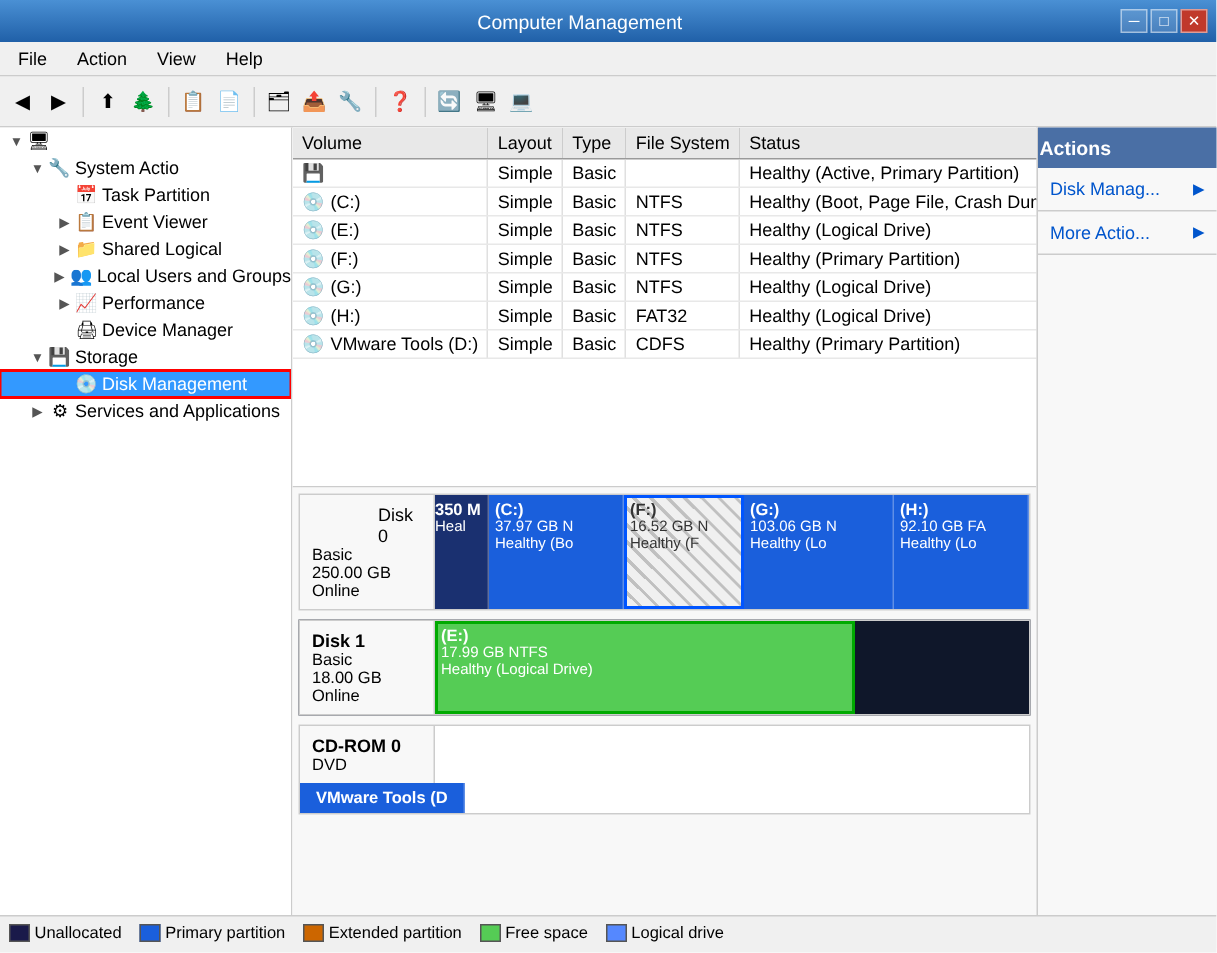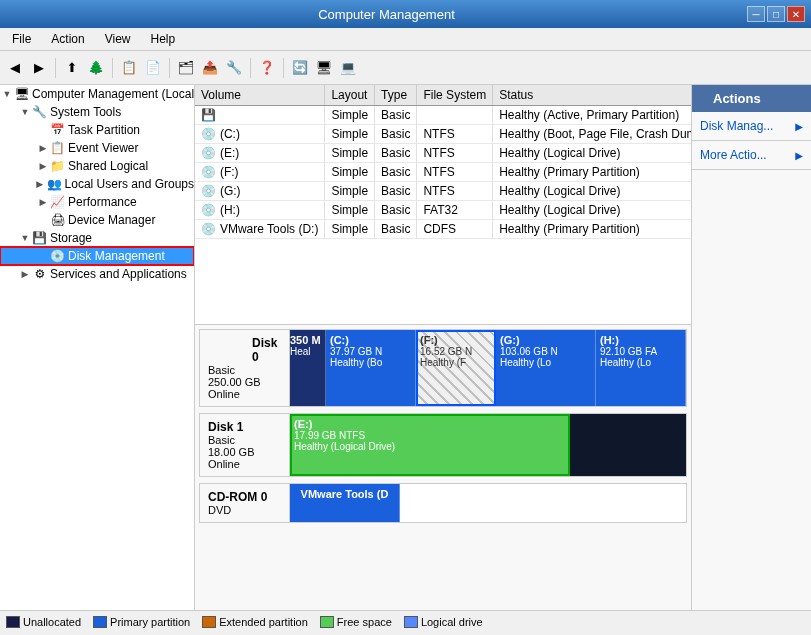--- a/index.html
+++ b/index.html
@@ -167,21 +167,21 @@
     .actions-panel {
       width: 120px;
       border-left: 1px solid #ccc;
       background: #f8f8f8;
       display: flex;
       flex-direction: column;
     }
     .actions-header {
       background: #4a6fa5;
       color: white;
-      padding: 6px 21px;
+      padding: 6px 1px;
       font-size: 13px;
       font-weight: bold;
     }
     .actions-section {
       padding: 4px 0;
       border-bottom: 1px solid #ccc;
       text-align: center;
     }
     .action-item {
       display: flex;
@@ -238,28 +238,27 @@
 </div>
 
 <div class="main-container">
 
   <div class="left-panel">
 
     <div class="tree-node">
       <span class="tree-indent" style="width:4px"></span>
       <span class="tree-expander">▼</span>
       <span class="tree-icon">🖥</span>
-      <span class="tree-label">Computer Management (Local</span>
     </div>
 
     <div class="tree-node">
       <span class="tree-indent" style="width:18px"></span>
       <span class="tree-expander">▼</span>
       <span class="tree-icon">🔧</span>
-      <span class="tree-label">System Tools</span>
+      <span class="tree-label">System Actio</span>
     </div>
 
     <div class="tree-node">
       <span class="tree-indent" style="width:36px"></span>
       <span class="tree-expander"> </span>
       <span class="tree-icon">📅</span>
       <span class="tree-label">Task Partition</span>
     </div>
 
     <div class="tree-node">
@@ -382,21 +381,21 @@
               <td>CDFS</td>
               <td>Healthy (Primary Partition)</td>
             </tr>
           </tbody>
       </table>
     </div>
 
     <div class="disk-view" id="disk-view">
     <div style="display: flex; align-items: stretch; margin-bottom: 6px; border: 1px solid rgb(204, 204, 204); background: white;">
           <div style="width: 90px; padding: 6px 8px; font-size: 11px; flex-shrink: 0; border-right: 1px solid rgb(204, 204, 204); background: rgb(248, 248, 248);">
-            <div style="font-weight:bold;font-size:12px;padding-left:44px;">Disk 0</div>
+            <div style="font-weight:normal;font-size:12px;padding-left:44px;">Disk 0</div>
                     <div>Basic</div>
                     <div>250.00 GB</div>
                     <div>Online</div>
           </div>
           <div style="flex: 1 1 0%; display: flex; overflow: hidden; justify-content: flex-end;">
             <div style="background: rgb(26, 48, 112); color: rgb(255, 255, 255); flex: 0 0 40px; display: flex; flex-direction: column; justify-content: flex-start; padding: 4px; font-size: 10px; border-right: 1px solid rgba(255, 255, 255, 0.3); overflow: hidden; cursor: pointer;">
               <div style="font-weight:bold;font-size:11px;">350 M</div>
                       <div>Heal</div>
                       <div></div>
             </div>
@@ -430,21 +429,21 @@
                     <div>Online</div>
           </div>
           <div style="flex: 1 1 0%; display: flex; overflow: hidden;">
             <div style="background: rgb(85, 204, 85); color: rgb(255, 255, 255); flex: 0 0 280px; display: flex; flex-direction: column; justify-content: flex-start; padding: 4px; font-size: 10px; border-right: 1px solid rgba(255, 255, 255, 0.3); overflow: hidden; cursor: pointer; outline: rgb(0, 170, 0) solid 2px; outline-offset: -2px;">
               <div style="font-weight:bold;font-size:11px;">(E:)</div>
                       <div>17.99 GB NTFS</div>
                       <div>Healthy (Logical Drive)</div>
             </div>
           </div>
         </div>
-        <div style="display: flex; align-items: stretch; margin-bottom: 6px; border: 1px solid rgb(204, 204, 204); background: white;">
+        <div style="display: flex; align-items: stretch; margin-bottom: 6px; border: 1px solid rgb(204, 204, 204); background: white; flex-direction: column;">
           <div style="width: 90px; padding: 6px 8px; font-size: 11px; flex-shrink: 0; border-right: 1px solid rgb(204, 204, 204); background: rgb(248, 248, 248);">
             <div style="font-weight:bold;font-size:12px;">CD-ROM 0</div>
                     <div>DVD</div>
                     <div></div>
                     <div></div>
           </div>
           <div style="flex: 1 1 0%; display: flex; overflow: hidden;">
             <div style="background: rgb(26, 95, 220); color: rgb(255, 255, 255); flex: 0 0 110px; display: flex; flex-direction: column; justify-content: flex-start; padding: 4px; font-size: 10px; border-right: 1px solid rgba(255, 255, 255, 0.3); overflow: hidden; cursor: pointer;">
               <div style="font-weight:bold;font-size:11px;text-align:center;">VMware Tools (D</div>
                       <div></div>

